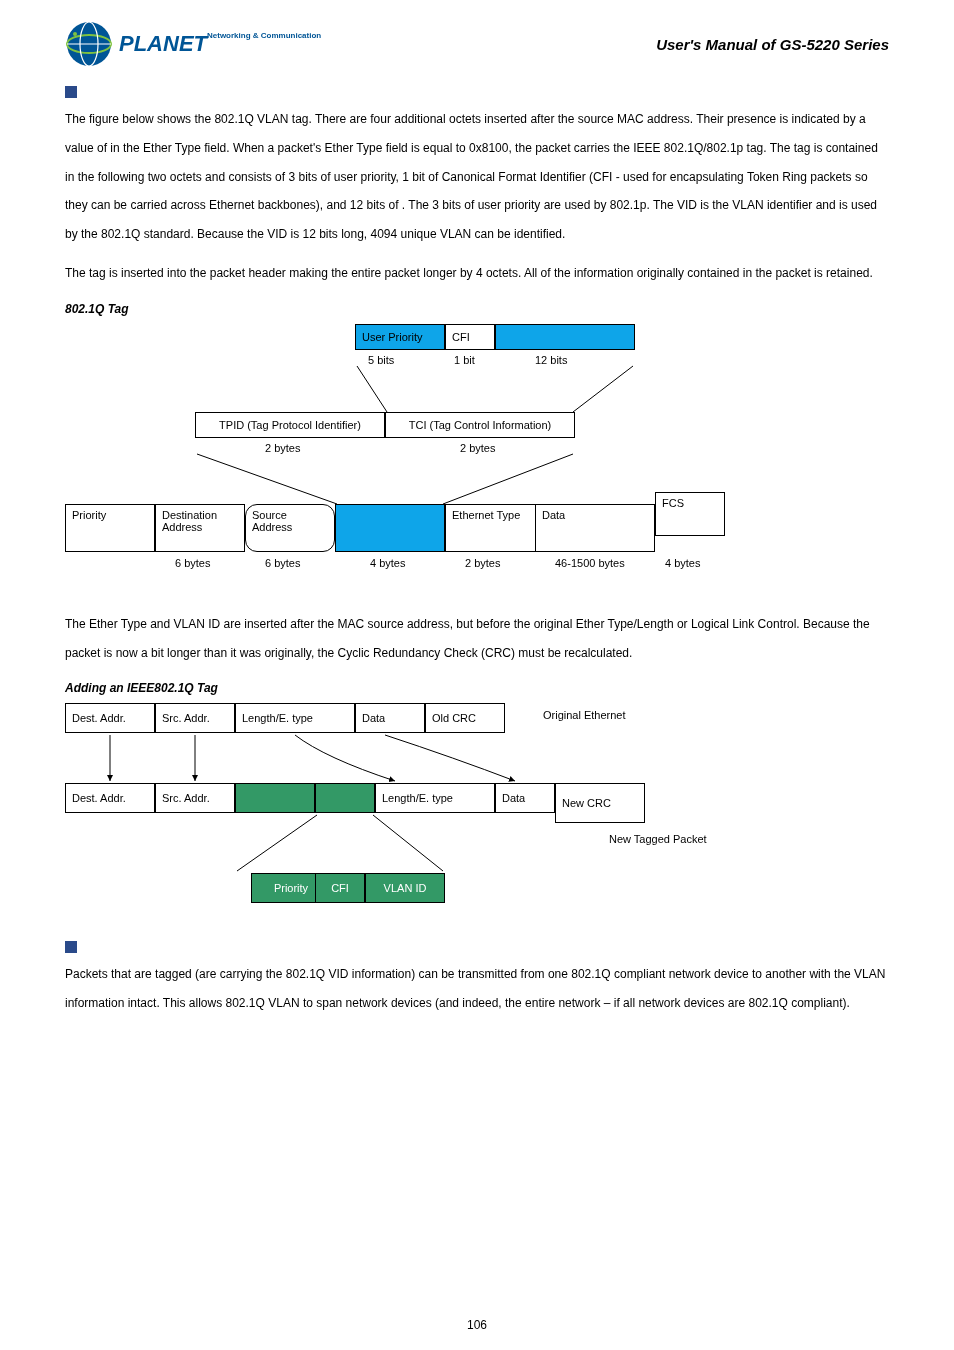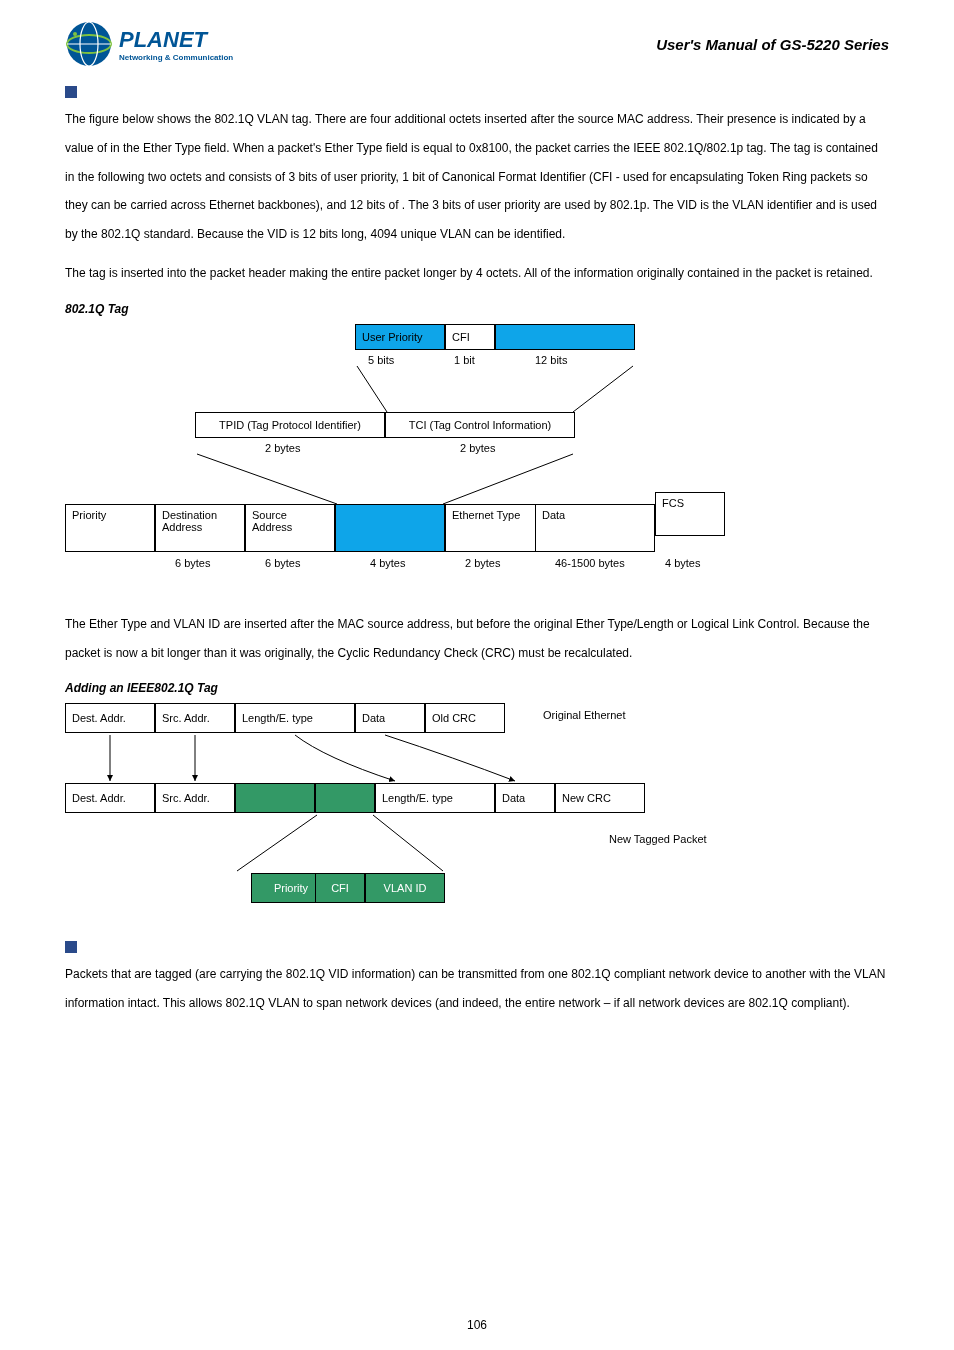--- a/index.html
+++ b/index.html
@@ -9,21 +9,21 @@
     font-family: Arial, sans-serif;
     font-size: 12px;
     color: #000;
     background: #fff;
     position: relative;
     padding: 20px 65px 20px 65px;
   }
   .header { display: flex; justify-content: space-between; align-items: center; margin-bottom: 18px; }
   .logo { display: flex; align-items: center; gap: 6px; }
   .logo-globe { width: 48px; height: 48px; }
-  .logo-text { display: flex; flex-direction: column; }
+  .logo-text { display: flex; flex-direction: row; }
   .brand { font-weight: bold; font-style: italic; font-size: 22px; color: #005596; letter-spacing: 0; }
   .tagline { font-size: 8px; color: #005596; font-weight: bold; }
   .manual-title { font-weight: bold; font-style: italic; font-size: 15px; color: #000; }
   .blue-sq { display: inline-block; width: 12px; height: 12px; background: #2a4a8a; margin-bottom: 4px; }
   .body-p { line-height: 2.4; margin-bottom: 10px; }
   .fig-title { font-weight: bold; font-style: italic; margin: 14px 0 8px 0; }
   .diagram { position: relative; width: 820px; height: 270px; margin-top: 4px; margin-bottom: 6px; }
   .box { position: absolute; border: 1px solid #000; background: #fff; display: flex; align-items: center; padding: 4px 6px; font-size: 11px; }
   .yel { background: #0ea5e9; }
   .lbl { position: absolute; font-size: 11px; }
@@ -73,21 +73,21 @@
   <div class="lbl" style="left:389px; top:30px;">1 bit</div>
   <div class="lbl" style="left:470px; top:30px;">12 bits</div>
 
   <div class="box" style="left:130px; top:88px; width:190px; height:26px; justify-content:center;">TPID (Tag Protocol Identifier)</div>
   <div class="box" style="left:320px; top:88px; width:190px; height:26px; justify-content:center;">TCI (Tag Control Information)</div>
   <div class="lbl" style="left:200px; top:118px;">2 bytes</div>
   <div class="lbl" style="left:395px; top:118px;">2 bytes</div>
 
   <div class="box" style="left:0; top:180px; width:90px; height:48px; align-items:flex-start;">Priority</div>
   <div class="box" style="left:90px; top:180px; width:90px; height:48px; align-items:flex-start; display:block; padding-top:4px;">Destination Address</div>
-  <div class="box" style="left:180px; top:180px; width:90px; height:48px; align-items:flex-start; display:block; padding-top:4px;">Source Address</div>
+  <div class="box" style="left:180px; top:180px; width:90px; height:48px; align-items:flex-start; display:block; padding-top:4px;border-radius:12px;">Source Address</div>
   <div class="box yel" style="left:270px; top:180px; width:110px; height:48px;"></div>
   <div class="box" style="left:380px; top:180px; width:93px; height:48px; align-items:flex-start; display:block; padding-top:4px;">Ethernet Type</div>
   <div class="box" style="left:470px; top:180px; width:120px; height:48px; align-items:flex-start;">Data</div>
   <div class="box" style="left:590px; top:168px; width:70px; height:44px; align-items:flex-start;">FCS</div>
   <div style="position:absolute; left:660px; top:180px; width:80px; height:48px; background:#fff;"></div>
 
   <div class="lbl" style="left:110px; top:233px;">6 bytes</div>
   <div class="lbl" style="left:200px; top:233px;">6 bytes</div>
   <div class="lbl" style="left:305px; top:233px;">4 bytes</div>
   <div class="lbl" style="left:400px; top:233px;">2 bytes</div>
@@ -117,21 +117,21 @@
   <div class="box" style="left:290px; top:0; width:70px; height:30px;">Data</div>
   <div class="box" style="left:360px; top:0; width:80px; height:30px;">Old CRC</div>
   <div class="lbl" style="left:478px; top:6px;">Original Ethernet</div>
 
   <div class="box" style="left:0; top:80px; width:90px; height:30px;">Dest. Addr.</div>
   <div class="box" style="left:90px; top:80px; width:80px; height:30px;">Src. Addr.</div>
   <div class="box grn" style="left:170px; top:80px; width:80px; height:30px;"></div>
   <div class="box grn" style="left:250px; top:80px; width:60px; height:30px;"></div>
   <div class="box" style="left:310px; top:80px; width:120px; height:30px;">Length/E. type</div>
   <div class="box" style="left:430px; top:80px; width:60px; height:30px;">Data</div>
-  <div class="box" style="left:490px; top:80px; width:90px; height:30px;">New CRC</div>
+  <div class="box" style="left:490px; top:80px; width:90px; height:40px;">New CRC</div>
   <div class="lbl" style="left:544px; top:130px;">New Tagged Packet</div>
 
   <div class="box grn" style="left:186px; top:170px; width:80px; height:30px; justify-content:center;">Priority</div>
   <div class="box grn" style="left:250px; top:170px; width:50px; height:30px; justify-content:center;">CFI</div>
   <div class="box grn" style="left:300px; top:170px; width:80px; height:30px; justify-content:center;">VLAN ID</div>
 
   <svg class="lines" width="820" height="220">
     <defs>
       <marker id="ah" markerWidth="8" markerHeight="8" refX="6" refY="3" orient="auto">
         <path d="M0,0 L6,3 L0,6 Z" fill="#000"></path>

